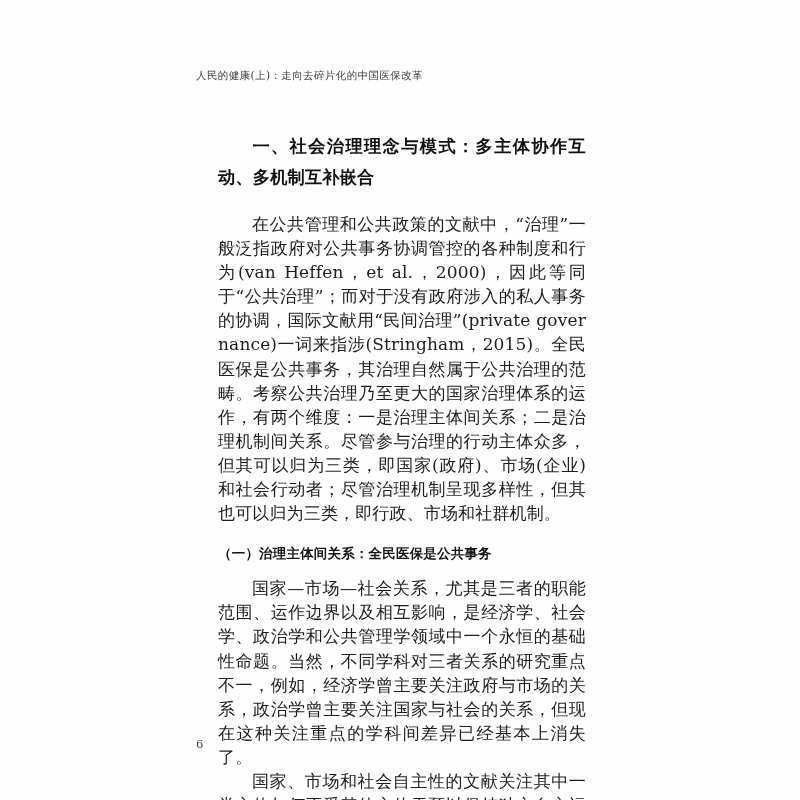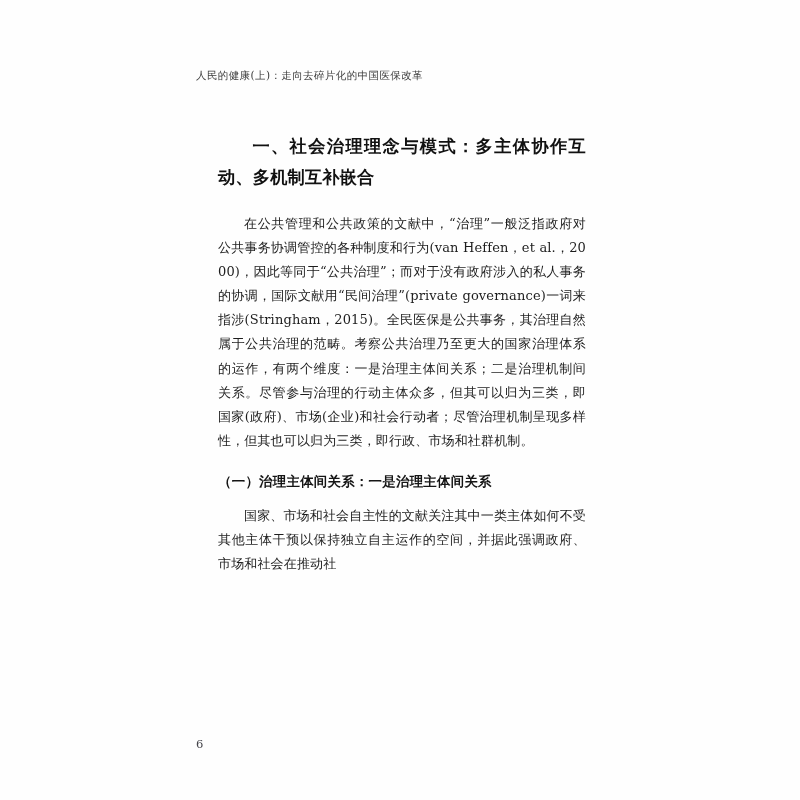--- a/index.html
+++ b/index.html
@@ -65,21 +65,21 @@
     font-weight: 700;
     line-height: 24px;
     letter-spacing: 0.3px;
     color: #151515;
     text-align: left;
   }
 
   p.body-para {
     margin: 0;
     font-family: "DejaVu Serif", "Liberation Serif", serif;
-    font-size: 13px;
+    font-size: 17px;
     line-height: 24.1px;
     letter-spacing: 0.15px;
     color: #1d1d1d;
     text-indent: 2em;
     text-align: justify;
     text-justify: inter-character;
     word-break: break-all;
   }
 
   
@@ -108,24 +108,25 @@
   <div class="column">
 
     <h1 class="section-title">一、社会治理理念与模式：多主体协作互动、多机制互补嵌合</h1>
 
     <div class="gap-after-title"></div>
 
     <p class="body-para">在公共管理和公共政策的文献中，“治理”一般泛指政府对公共事务协调管控的各种制度和行为(van Heffen，et al.，2000)，因此等同于“公共治理”；而对于没有政府涉入的私人事务的协调，国际文献用“民间治理”(private governance)一词来指涉(Stringham，2015)。全民医保是公共事务，其治理自然属于公共治理的范畴。考察公共治理乃至更大的国家治理体系的运作，有两个维度：一是治理主体间关系；二是治理机制间关系。尽管参与治理的行动主体众多，但其可以归为三类，即国家(政府)、市场(企业)和社会行动者；尽管治理机制呈现多样性，但其也可以归为三类，即行政、市场和社群机制。</p>
 
     <div class="gap-before-sub"></div>
 
-    <h2 class="sub-title">（一）治理主体间关系：一是治理主体间关系</h2>
+    <h2 class="sub-title">（一）治理主体间关系：全民医保是公共事务</h2>
 
     <div class="gap-after-sub"></div>
 
+    <p class="body-para">国家—市场—社会关系，尤其是三者的职能范围、运作边界以及相互影响，是经济学、社会学、政治学和公共管理学领域中一个永恒的基础性命题。当然，不同学科对三者关系的研究重点不一，例如，经济学曾主要关注政府与市场的关系，政治学曾主要关注国家与社会的关系，但现在这种关注重点的学科间差异已经基本上消失了。</p>
 
 
     <p class="body-para">国家、市场和社会自主性的文献关注其中一类主体如何不受其他主体干预以保持独立自主运作的空间，并据此强调政府、市场和社会在推动社</p>
 
   </div>
 
   <div class="folio">6</div>
 
 </div>
 

